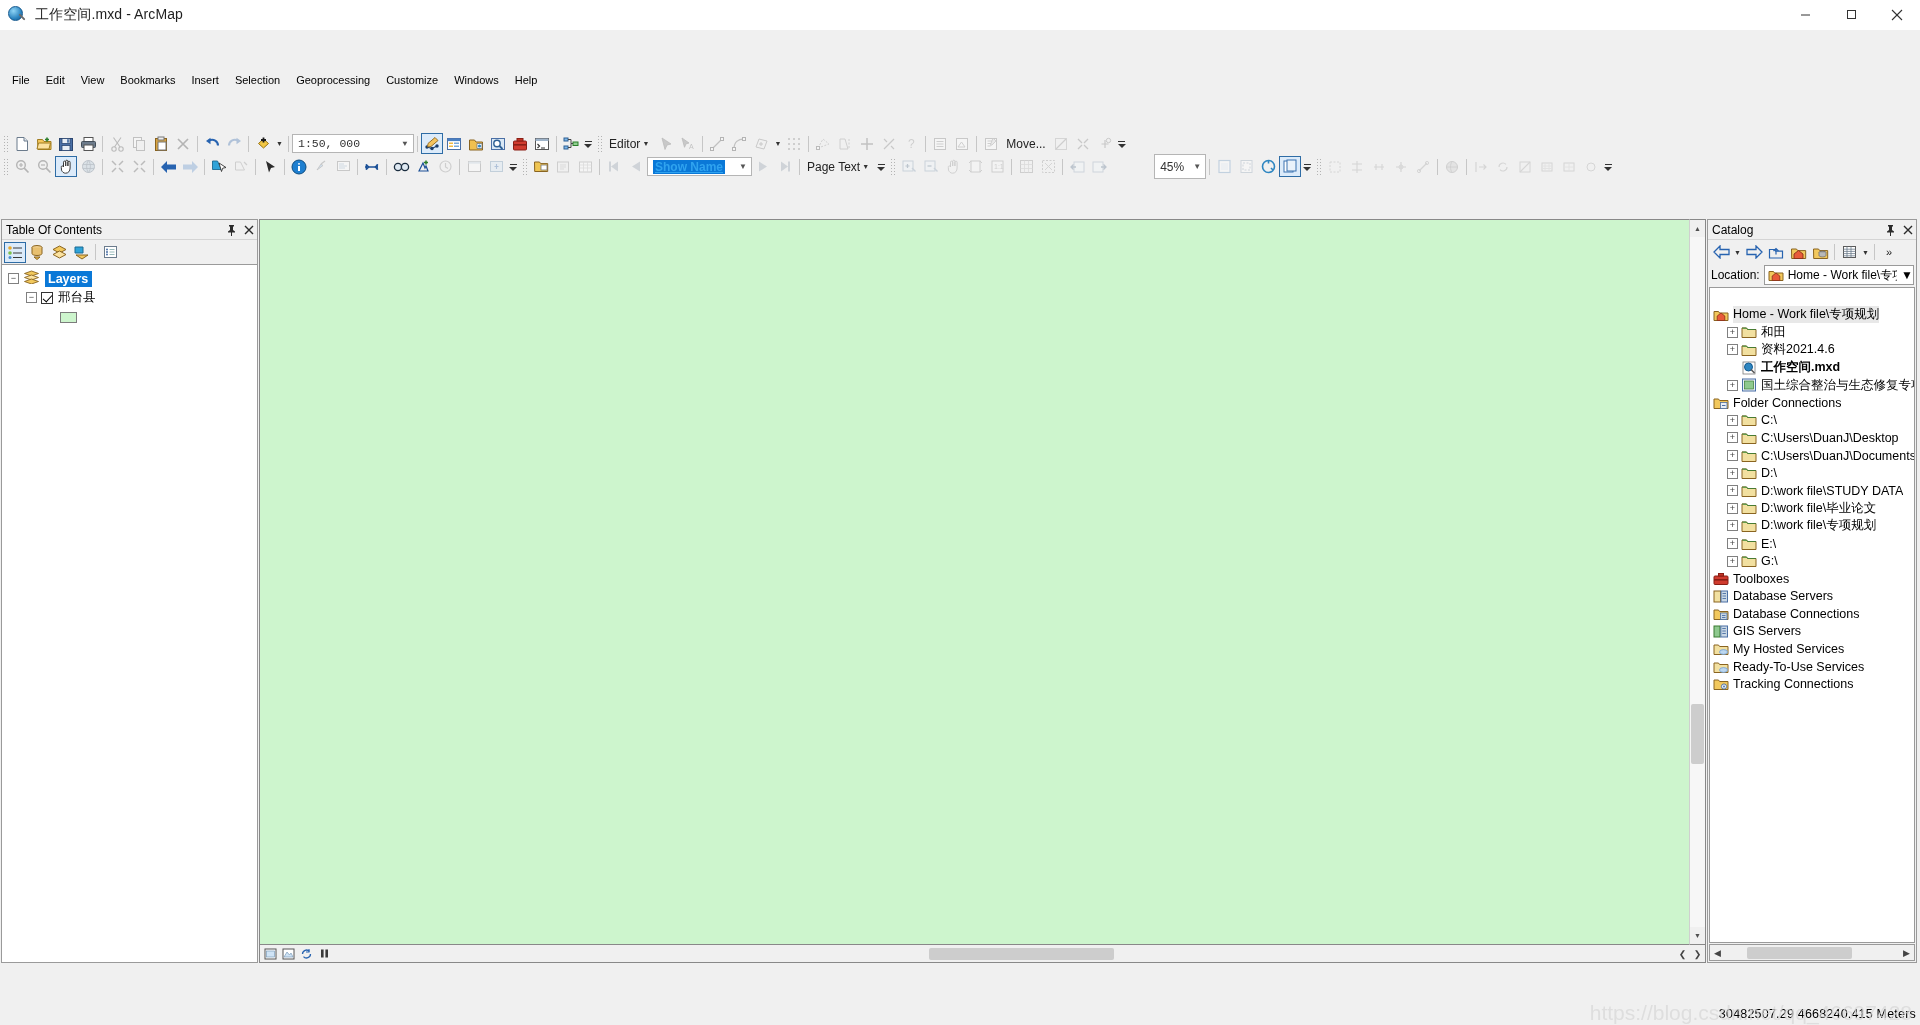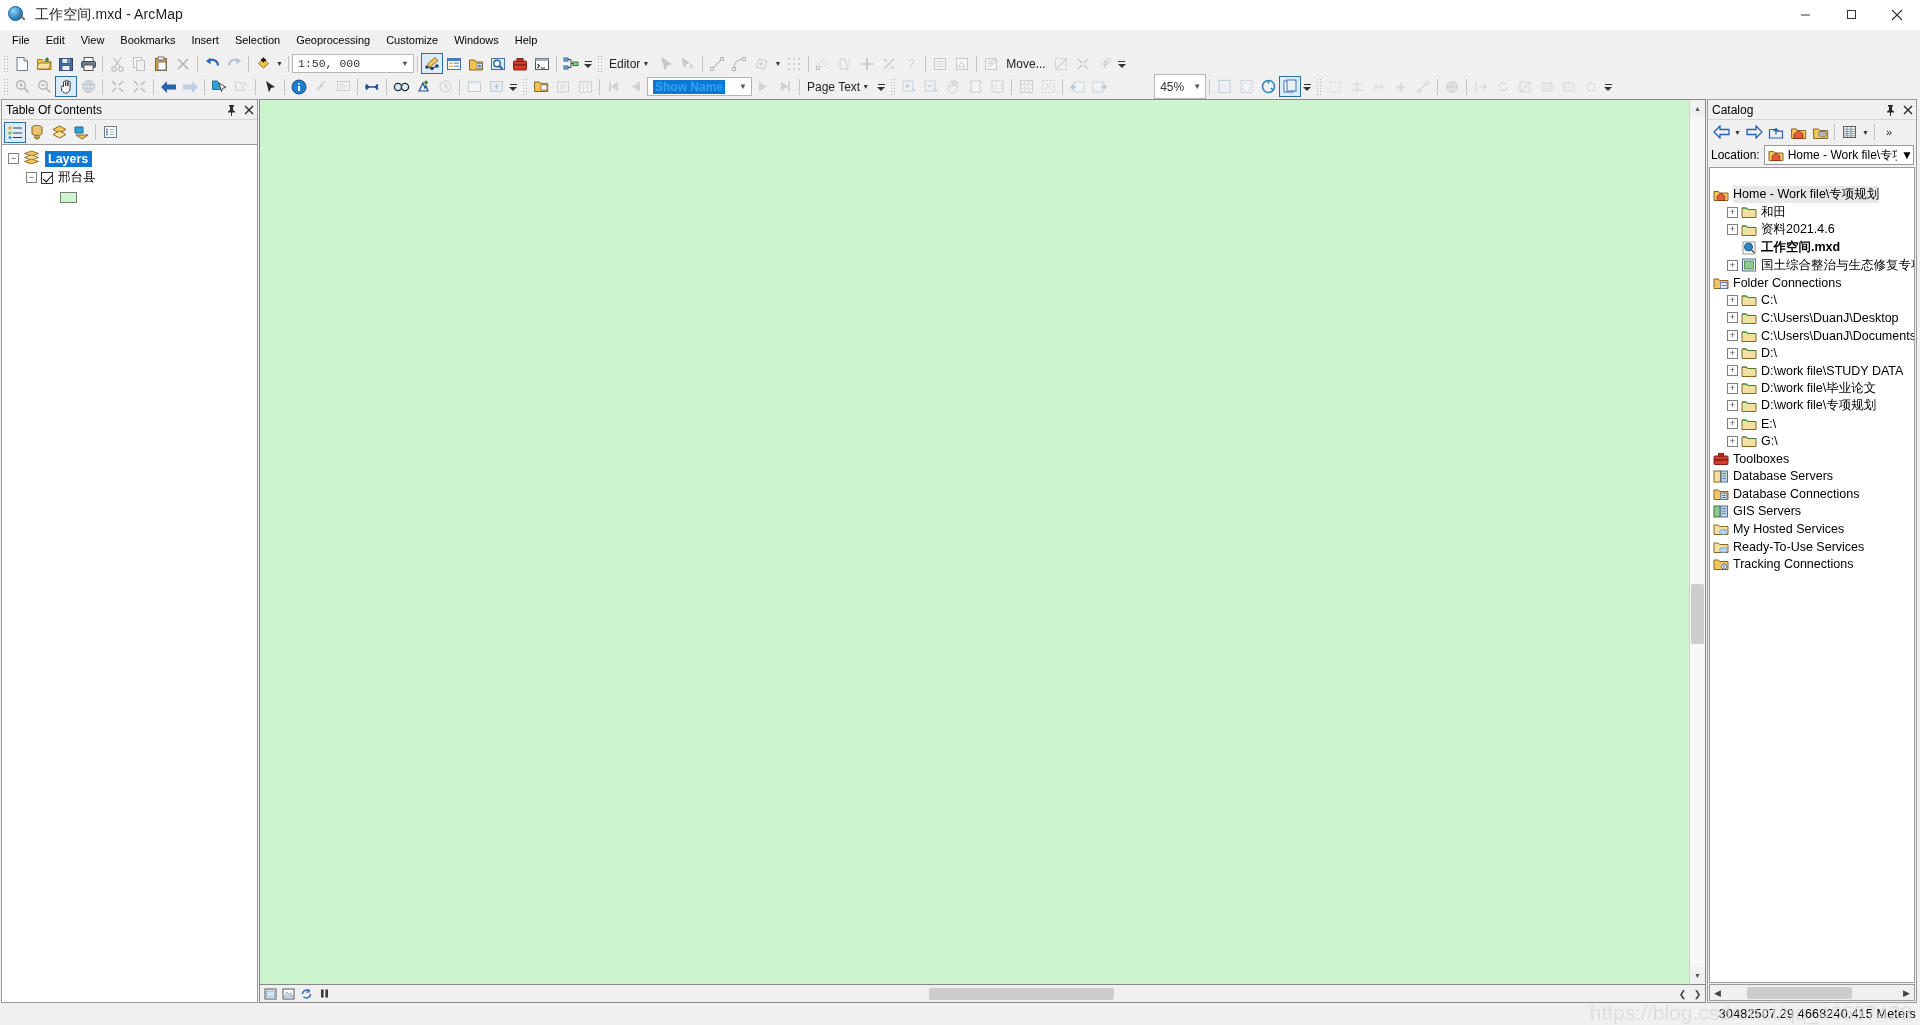--- a/index.html
+++ b/index.html
@@ -10,20 +10,21 @@
     font-family: "Liberation Sans", sans-serif;
     font-size: 12px;
     background: #f0f0f0;
     -webkit-font-smoothing: antialiased;
   }
   #app {
     width: 1920px; height: 1025px;
     display: flex; flex-direction: column;
     background: #f0f0f0;
     position: relative;
+    gap: 40px;
   }
 
   
   .titlebar {
     height: 30px;
     background: #ffffff;
     display: flex; align-items: center;
     border-bottom: 1px solid #ffffff;
     flex: 0 0 30px;
   }
@@ -757,21 +758,21 @@
               <path d="M11 1.5v10L4 6.5z" fill="#9aa6b2"></path>
               <rect x="2" y="1.5" width="2" height="10" fill="#9aa6b2"></rect>
             </svg>
         </div>
         <div class="tbtn dis">
           <svg width="14" height="13" viewBox="0 0 14 13">
               <path d="M11 1.5v10L3 6.5z" fill="#9aa6b2"></path>
             </svg>
         </div>
         <div class="combo" style="width:105px; height:19px;">
-          <span style="background:#0a78d7;color:#2fa3ef;padding:0 2px;font-weight:bold;">Show  Name</span>
+          <span style="background:#0a78d7;color:#2fa3ef;padding:0 2px;font-weight:bold;text-decoration:underline;">Show  Name</span>
           <span class="cb-arrow">▼</span>
         </div>
         <div class="tbtn dis">
           <svg width="14" height="13" viewBox="0 0 14 13">
               <path d="M3 1.5v10L11 6.5z" fill="#9aa6b2"></path>
             </svg>
         </div>
         <div class="tbtn dis">
           <svg width="14" height="13" viewBox="0 0 14 13">
               <path d="M3 1.5v10L10 6.5z" fill="#9aa6b2"></path>

